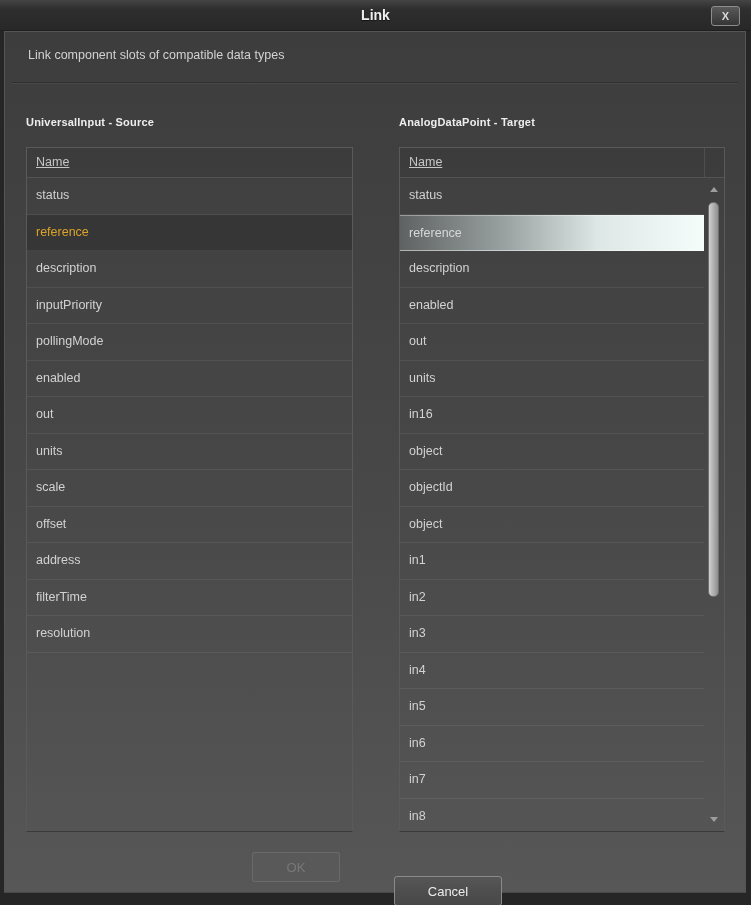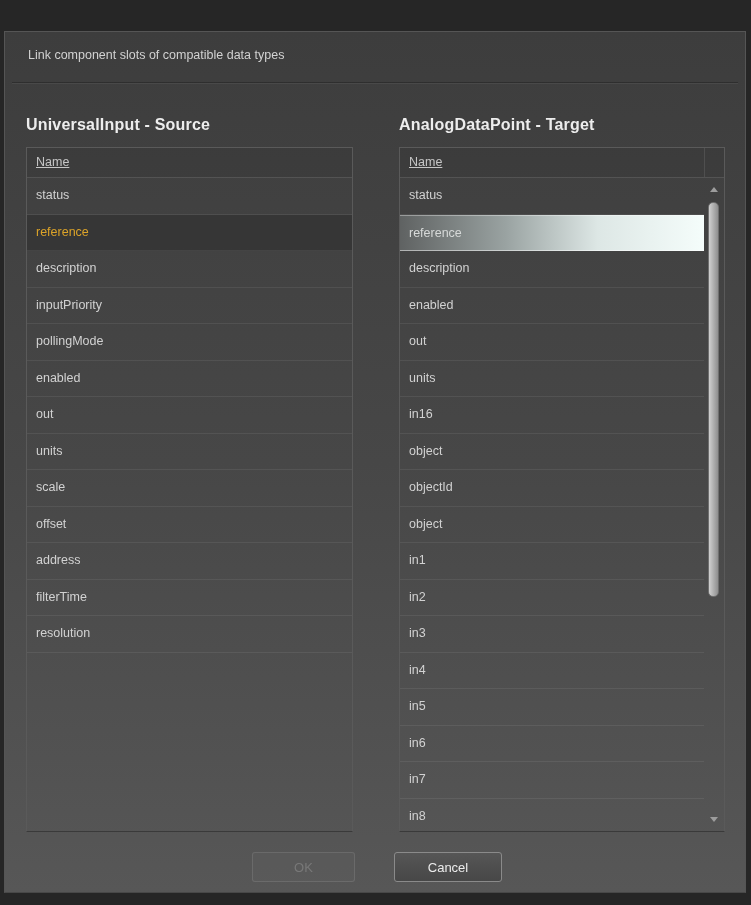--- a/index.html
+++ b/index.html
@@ -41,21 +41,21 @@
     font-size: 12.5px; color: #d2d2d2; text-align: center;
   }
   .subtitle-sep {
     position: absolute; left: 7px; right: 7px; top: 50px; height: 2px;
     border-top: 1px solid rgba(0,0,0,0.25);
     border-bottom: 1px solid rgba(255,255,255,0.06);
   }
 
   .panel-title {
     position: absolute; top: 84px;
-    font-size: 16px; font-weight: bold; color: #ededed;
+    font-size: 11px; font-weight: bold; color: #ededed;
     letter-spacing: 0.2px;
   }
   .panel-title.src { left: 21px; }
   .panel-title.tgt { left: 394px; }
 
   
   .listbox {
     position: absolute; top: 115px; height: 685px;
     border: 1px solid #5a5a5a; border-bottom-color: #3a3a3a;
     overflow: hidden;
@@ -119,37 +119,43 @@
     border-top: 5px solid #9d9d9d;
   }
 
   
   .btn {
     position: absolute; top: 820px; height: 30px;
     border-radius: 3px; font-size: 13px; text-align: center;
     font-family: "Liberation Sans", sans-serif;
   }
   .btn-ok {
-    left: 247px; width: 103px;
+    left: 247px; width: 88px;
     background: rgba(255,255,255,0.025);
     border: 1px solid rgba(255,255,255,0.10);
     color: #787878; cursor: default;
   }
   .btn-cancel {
     left: 389px; width: 108px;
     background: linear-gradient(180deg, #565656, #474747);
     border: 1px solid #8a8a8a;
-    color: #ececec; cursor: pointer;
+    color: #ececec; cursor: pointer; margin-top: 24px;
   }
 </style>
 </head>
 <body>
 
 <div class="window">
 
+  <div class="titlebar">
+    <div class="titlebar-text">Link</div>
+    <div class="close-btn">
+      <span>X</span>
+    </div>
+  </div>
 
   <div class="body">
 
     <div class="subtitle">Link component slots of compatible data types</div>
     <div class="subtitle-sep"></div>
 
     <div class="panel-title src">UniversalInput - Source</div>
     <div class="panel-title tgt">AnalogDataPoint - Target</div>
 
     <div class="listbox src">

